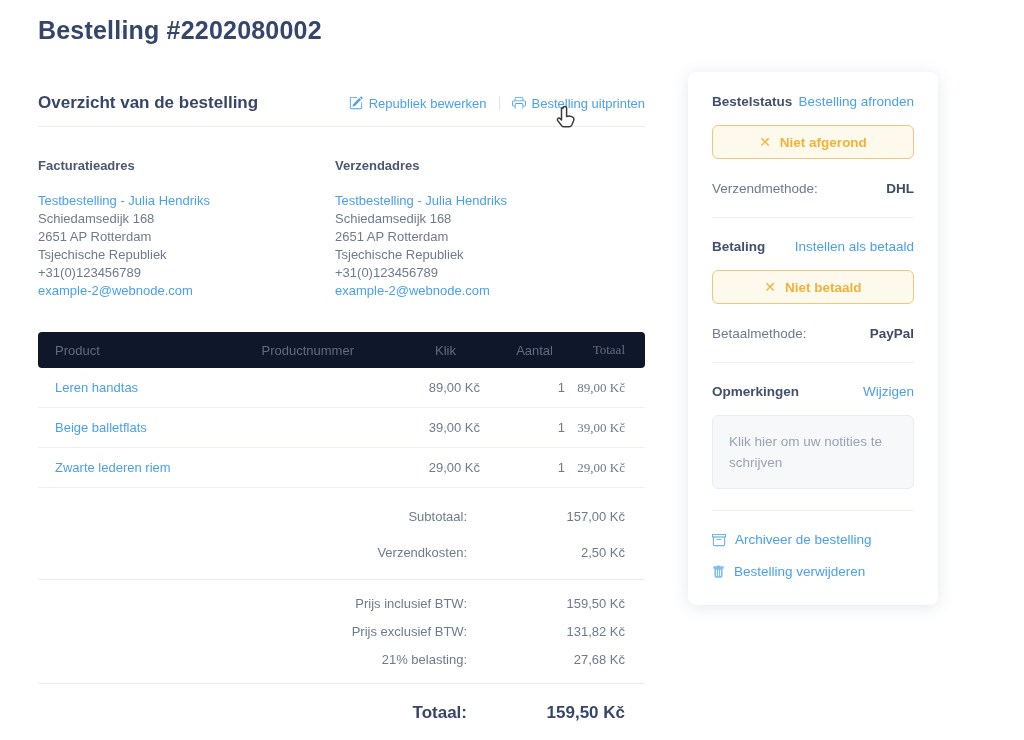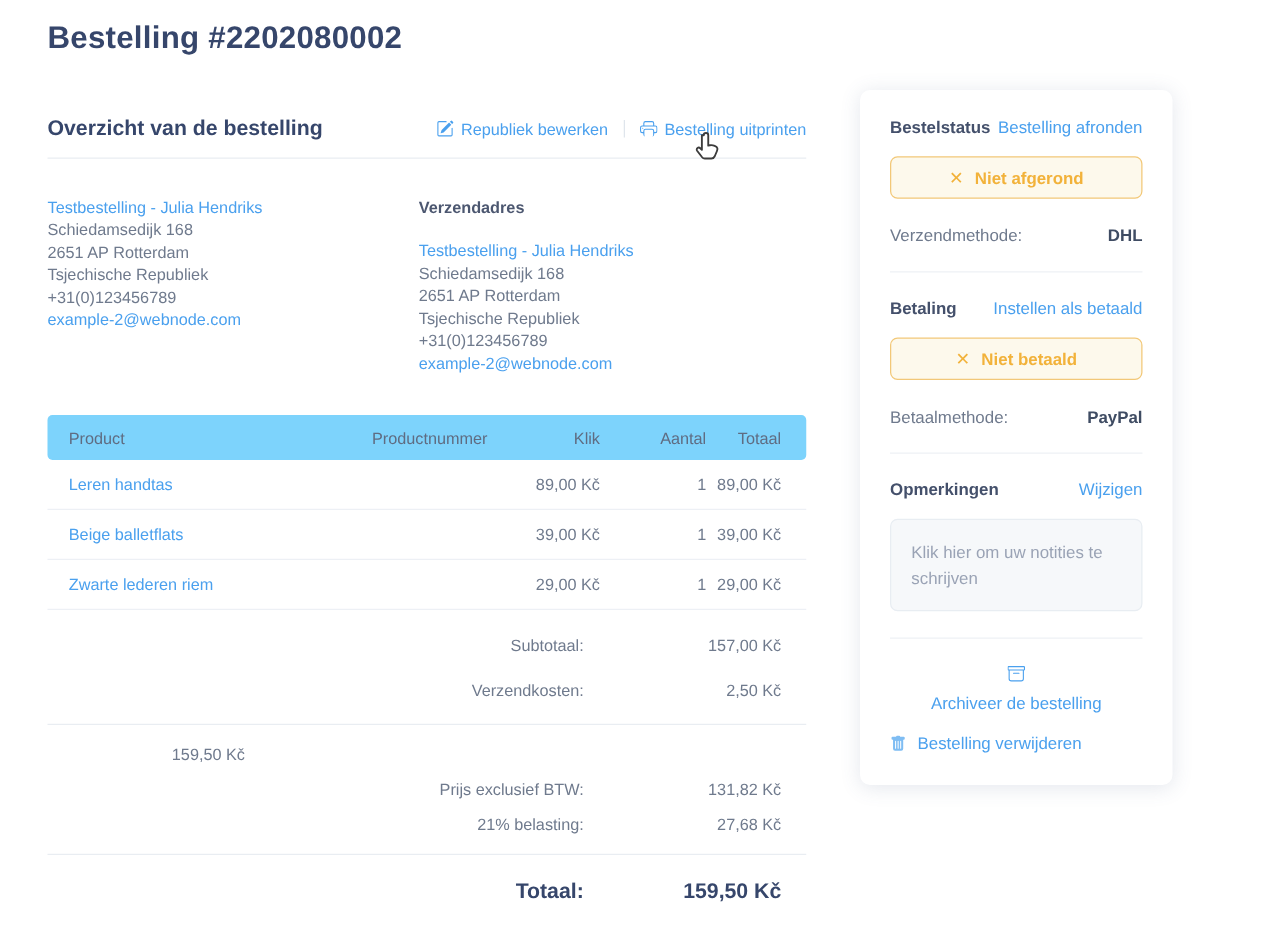--- a/index.html
+++ b/index.html
@@ -27,28 +27,28 @@
   .placed { margin-top:15px; font-size:13px; color:#7a8499; }
   .placed b { color:#57627a; }
 
   .addresses { display:flex; margin-top:30px; }
   .addr { width:297px; font-size:13px; line-height:18px; }
   .addr-label { font-weight:bold; color:#4c5770; margin-bottom:17px; }
   .addr .line { color:#6f7a8d; }
   .addr .line a, .addr .line.link-line { color:#4aa0ee; cursor:pointer; }
 
   .ptable { margin-top:32px; font-size:13px; }
-  .thead { display:flex; align-items:center; background:#7dd3fc; border-radius:4px;
-    height:36px; color:#5f6c82; }
+  .thead { display:flex; align-items:center; background:#0f172a; border-radius:4px;
+    height:36px; color:#5f6c82;gap:12px; }
   .trow { display:flex; align-items:center; height:40px; border-bottom:1px solid #edf0f5; }
   .c-product { flex:1; padding-left:17px; text-align:left; }
   .c-number  { width:115px; text-align:right; }
   .c-price   { width:90px;  text-align:right; }
   .c-qty     { width:85px;  text-align:right; }
-  .c-total   { width:80px;  text-align:right; padding-right:20px; }
+  .c-total   { width:80px;  text-align:right; padding-right:20px;font-family:Liberation Serif, serif; }
   .trow .c-product { color:#4aa0ee; cursor:pointer; }
 
   .totals-a { padding:10px 0 9px; border-bottom:1px solid #e9edf2; }
   .t-row { display:flex; align-items:center; height:36px; font-size:13px; }
   .t-label { flex:1; text-align:right; color:#6f7a8d; }
   .t-value { width:178px; padding-right:20px; text-align:right; color:#6f7a8d; flex:none; }
   .totals-b { padding:9px 0 10px; border-bottom:1px solid #e9edf2; }
   .totals-b .t-row { height:28px; }
   .grand { display:flex; align-items:center; margin-top:9px; height:40px; }
   .grand .t-label { font-size:17px; font-weight:bold; color:#36466b; }
@@ -65,21 +65,21 @@
     border-radius:6px; display:flex; align-items:center; justify-content:center; gap:9px;
     color:#f2b23a; font-weight:bold; }
   .badge .x { font-weight:normal; font-size:14px; }
   .method { display:flex; justify-content:space-between; margin-top:22px; color:#6f7a8d; }
   .method .mval { font-weight:bold; color:#3f4c63; }
   .divider { border-top:1px solid #eef1f5; margin:21px 0; }
   .notes { margin-top:16px; background:#f6f8fa; border:1px solid #e8edf2; border-radius:6px;
     padding:15px 16px; color:#9aa3b5; line-height:21px; cursor:pointer; }
   .side-action { display:flex; align-items:center; gap:9px; color:#4aa0ee;
     cursor:pointer; margin-top:17px; }
-  .side-action:first-of-type { margin-top:13px;flex-direction:column; }
+  .side-action:first-of-type { margin-top:13px; }
   .actions { margin-top:20px; }
 
   
   .cursor { position:absolute; left:553px; top:105px; pointer-events:none; }
 </style>
 </head>
 <body>
 
 <div class="main">
   <h1 class="page-title">Bestelling #2202080002</h1>
@@ -105,20 +105,21 @@
             </svg>
         </span>
         <span>Bestelling uitprinten</span>
       </a>
     </div>
   </div>
 
 
   <div class="addresses">
     <div class="addr">
+      <div class="addr-label">Facturatieadres</div>
       <div class="line link-line">Testbestelling - Julia Hendriks</div>
       <div class="line">Schiedamsedijk 168</div>
       <div class="line">2651 AP Rotterdam</div>
       <div class="line">Tsjechische Republiek</div>
       <div class="line">+31(0)123456789</div>
       <div class="line link-line">example-2@webnode.com</div>
     </div>
     <div class="addr">
       <div class="addr-label">Verzendadres</div>
       <div class="line link-line">Testbestelling - Julia Hendriks</div>
@@ -167,20 +168,21 @@
         <div class="t-value">157,00 Kč</div>
       </div>
       <div class="t-row">
         <div class="t-label">Verzendkosten:</div>
         <div class="t-value">2,50 Kč</div>
       </div>
     </div>
 
     <div class="totals-b">
       <div class="t-row">
+        <div class="t-label">Prijs inclusief BTW:</div>
         <div class="t-value">159,50 Kč</div>
       </div>
       <div class="t-row">
         <div class="t-label">Prijs exclusief BTW:</div>
         <div class="t-value">131,82 Kč</div>
       </div>
       <div class="t-row">
         <div class="t-label">21% belasting:</div>
         <div class="t-value">27,68 Kč</div>
       </div>

